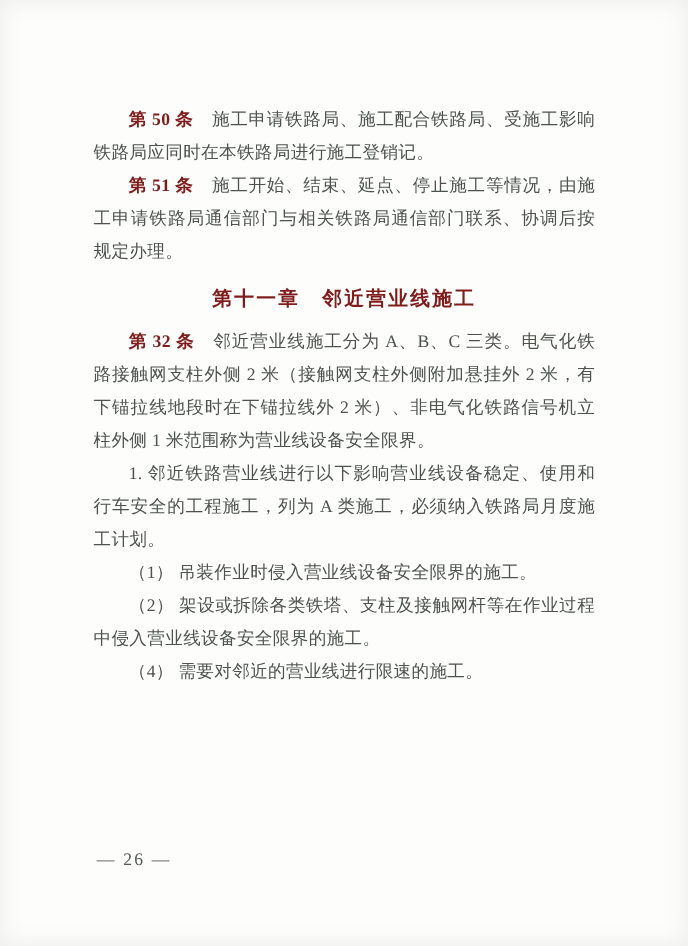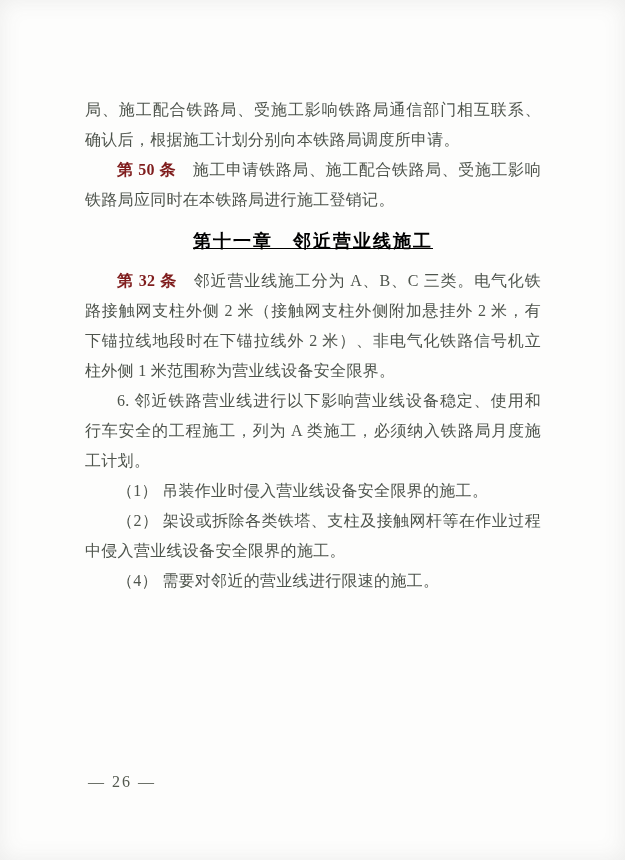--- a/index.html
+++ b/index.html
@@ -40,52 +40,51 @@
     font-weight: bold;
     color: #7f1d1d;
     margin-right: 1.05em;
   }
   .chapter-heading {
     margin: 11px 0 10px 0;
     text-align: center;
     text-indent: 0;
     font-size: 18px;
     font-weight: bold;
-    color: #000000;
+    color: #7f1d1d;
     letter-spacing: 2px;
     line-height: 30px;
-    text-decoration: underline;
   }
   .page-footer {
     position: absolute;
     left: 88px;
     top: 770px;
     font-size: 16px;
     line-height: 24px;
     color: #53594f;
     letter-spacing: 2px;
     text-align: center;
   }
 </style>
 </head>
 <body>
 
 <div class="page">
   <div class="content">
 
-    <p class="continuation">局、施工配合铁路局、受施工影响铁路局通信部门相互联系、确认后，根据施工计划分别向本铁路局调度所申请。</p>
 
     <p><span class="lead">第 50 条</span><span>施工申请铁路局、施工配合铁路局、受施工影响铁路局应同时在本铁路局进行施工登销记。</span></p>
 
+    <p><span class="lead">第 51 条</span><span>施工开始、结束、延点、停止施工等情况，由施工申请铁路局通信部门与相关铁路局通信部门联系、协调后按规定办理。</span></p>
 
     <h2 class="chapter-heading">第十一章　邻近营业线施工</h2>
 
     <p><span class="lead">第 32 条</span><span>邻近营业线施工分为 A、B、C 三类。电气化铁路接触网支柱外侧 2 米（接触网支柱外侧附加悬挂外 2 米，有下锚拉线地段时在下锚拉线外 2 米）、非电气化铁路信号机立柱外侧 1 米范围称为营业线设备安全限界。</span></p>
 
-    <p>6. 邻近铁路营业线进行以下影响营业线设备稳定、使用和行车安全的工程施工，列为 A 类施工，必须纳入铁路局月度施工计划。</p>
+    <p>1. 邻近铁路营业线进行以下影响营业线设备稳定、使用和行车安全的工程施工，列为 A 类施工，必须纳入铁路局月度施工计划。</p>
 
     <p>（1） 吊装作业时侵入营业线设备安全限界的施工。</p>
 
     <p>（2） 架设或拆除各类铁塔、支柱及接触网杆等在作业过程中侵入营业线设备安全限界的施工。</p>
 
 
     <p>（4） 需要对邻近的营业线进行限速的施工。</p>
 
   </div>
 

